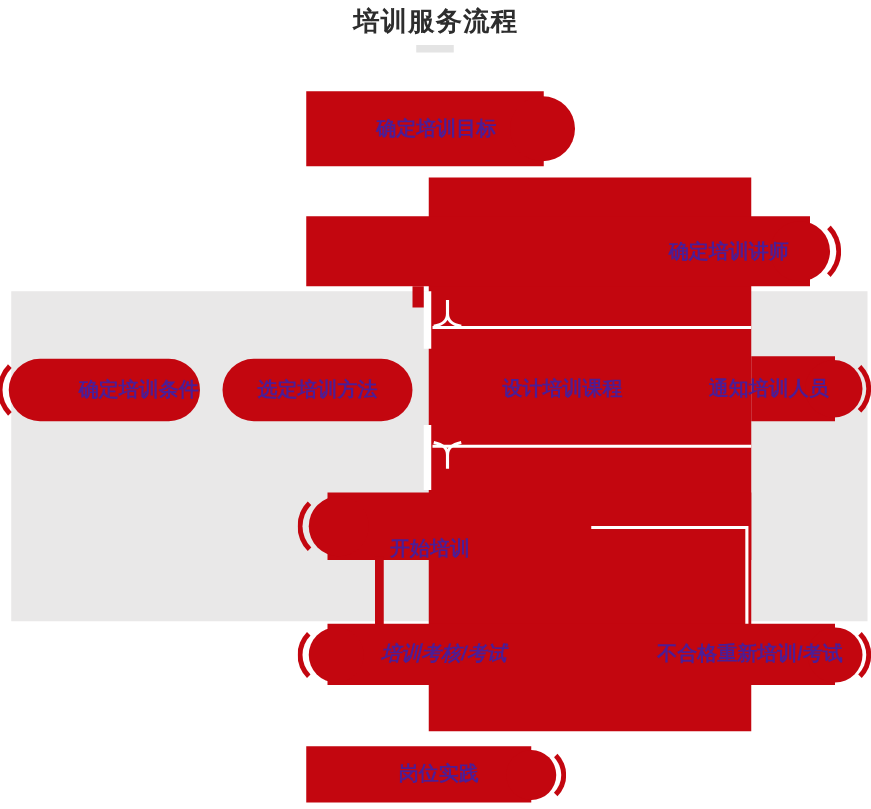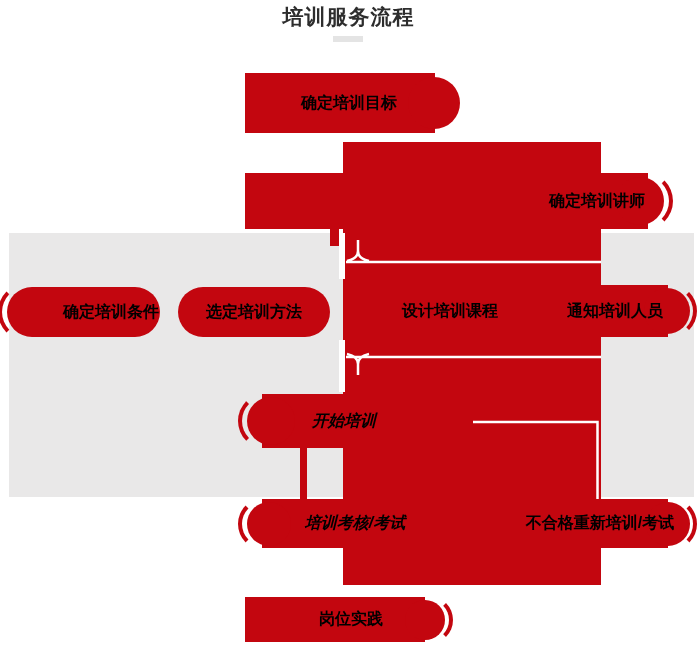--- a/index.html
+++ b/index.html
@@ -42,30 +42,30 @@
   #shape-notify   {left:601px;top:285px;width:67px; height:52px;}
   #shape-condition{left:7px;  top:287px;width:153px;height:50px;}
   #shape-method   {left:178px;top:287px;width:152px;height:50px;}
   #shape-start    {left:262px;top:394px;width:339px;height:54px;}
   #conn-red       {left:300px;top:445px;width:7px;  height:57px;}
   #shape-examband {left:262px;top:499px;width:406px;height:49px;}
   #shape-practice {left:245px;top:597px;width:180px;height:45px;}
   
   .lbl{
     position:absolute;display:flex;align-items:center;justify-content:center;
-    color:#000000;font-weight:bold;font-size:16px;white-space:nowrap;z-index:5;
+    color:#4c1d95;font-weight:bold;font-size:16px;white-space:nowrap;z-index:5;
   }
   #lbl-goal     {left:249px;top:73px; width:200px;height:60px;}
   #lbl-plan     {left:249px;top:173px;width:200px;height:56px;}
-  #lbl-lecturer {left:497px;top:173px;width:200px;height:56px;}
+  #lbl-lecturer {left:483px;top:173px;width:200px;height:56px;}
   #lbl-condition{left:3px;  top:287px;width:160px;height:50px;padding-left:28px;}
   #lbl-method   {left:174px;top:287px;width:160px;height:50px;}
   #lbl-course   {left:350px;top:285px;width:200px;height:52px;}
   #lbl-notify   {left:515px;top:285px;width:200px;height:52px;}
-  #lbl-start    {left:264px;top:394px;width:160px;height:54px;font-style:italic;}
+  #lbl-start    {left:264px;top:412px;width:160px;height:54px;}
   #lbl-exam     {left:255px;top:499px;width:200px;height:49px;font-style:italic;}
   #lbl-retrain  {left:500px;top:499px;width:200px;height:49px;}
   #lbl-practice {left:251px;top:597px;width:200px;height:45px;text-align:right;}
   .overlay{position:absolute;left:0;top:0;z-index:4;}
 </style>
 </head>
 <body>
 
 <div id="canvas">
 

